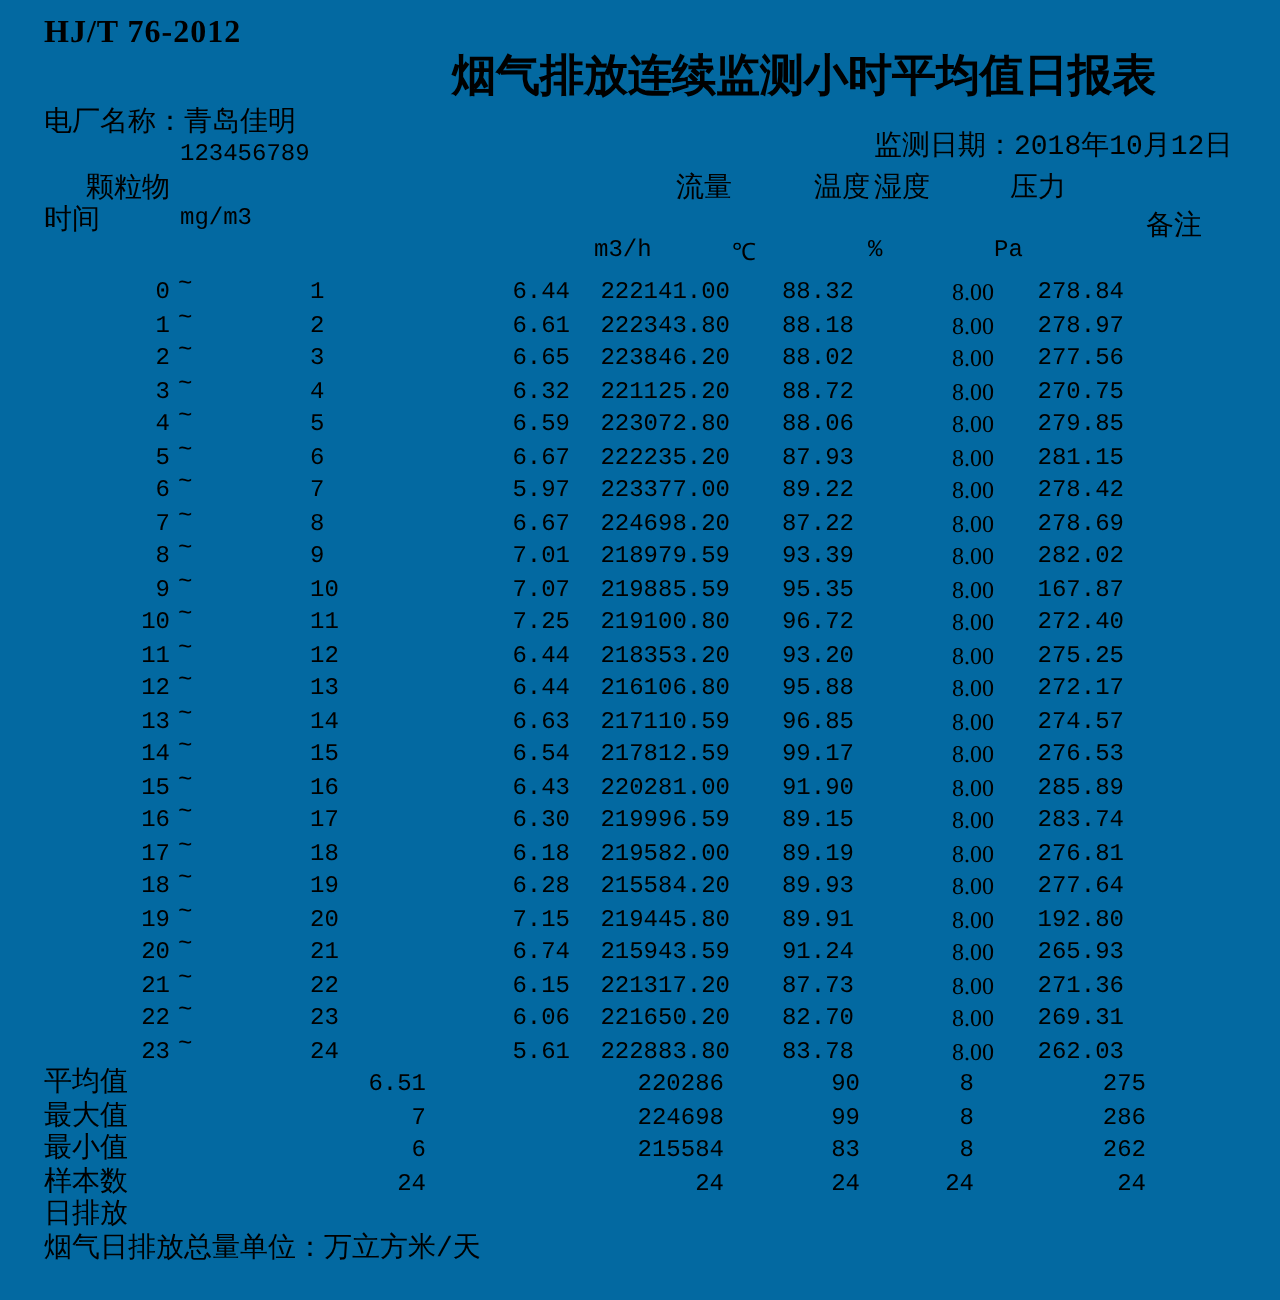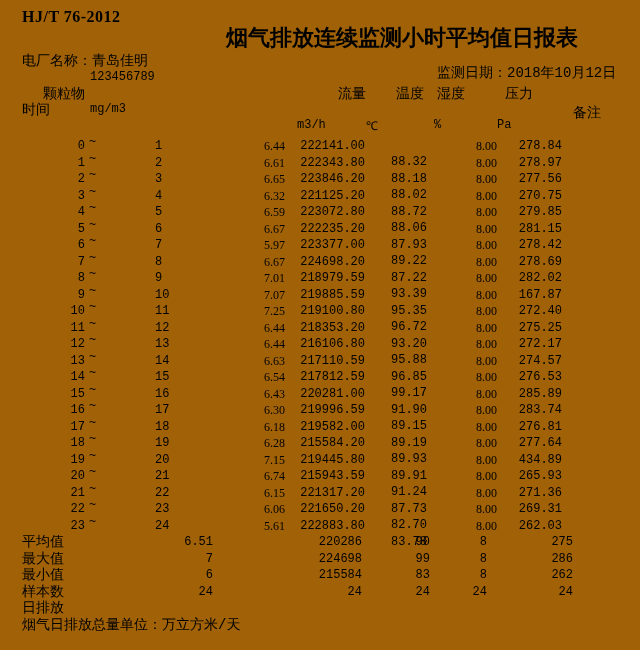--- a/index.html
+++ b/index.html
@@ -1,51 +1,51 @@
 <!DOCTYPE html>
 <html><head>
 <meta charset="utf-8">
 <style>
   html,body{margin:0;padding:0;background:#fff;}
   .page{
-    position:relative;width:640px;height:650px;background:#a16207;color:#000;
+    position:relative;width:640px;height:650px;background:#0369a1;color:#000;
     font-family:"Liberation Mono","DejaVu Sans Mono",monospace;
     overflow:hidden;
   }
   .abs{position:absolute;white-space:pre;}
   .doc-code{left:22px;top:8px;font-family:"Liberation Serif","DejaVu Serif",serif;font-weight:bold;font-size:16px;letter-spacing:.5px;}
   .title{left:226px;top:23px;font-weight:bold;font-size:22px;letter-spacing:0;}
   .plant-line{left:22px;top:52px;font-size:14px;}
   .stray-mark{left:23px;top:63px;font-size:14px;}
   .plant-code{left:90px;top:70px;font-size:12px;}
   .date-line{left:437px;top:64px;font-size:14px;}
   .hdr{font-size:14px;}
   .h-pm{left:43px;top:85px;}
   .h-flow{left:338px;top:85px;}
-  .h-temp{left:396px;top:85px;}
+  .h-temp{left:407px;top:85px;}
   .h-humid{left:437px;top:85px;}
   .h-press{left:505px;top:85px;}
   .h-time{left:22px;top:101px;}
   .h-remark{left:573px;top:104px;}
   .unit{font-size:12px;}
   .u-pm{left:90px;top:102px;}
   .u-flow{left:297px;top:118px;}
   .u-temp{left:366px;top:117px;}
   .u-humid{left:434px;top:118px;}
   .u-press{left:497px;top:118px;}
   .tbl{position:absolute;left:0;top:138px;width:640px;font-size:12px;}
   .row{position:relative;height:16.5px;line-height:16.5px;}
   .cell{position:absolute;top:0;}
   .r{text-align:right;}
   .c-start{left:40px;width:45px;}
   .c-tilde{left:89px;top:-4px;width:14px;}
   .c-end{left:155px;width:30px;}
-  .c-pm{left:230px;width:55px;font-family:Liberation Serif, serif;}
+  .c-pm{left:230px;width:55px;}
   .c-flow{left:290px;width:75px;}
-  .c-temp{left:370px;width:57px;margin-top:16px;}
+  .c-temp{left:370px;width:57px;}
   .c-humid{left:450px;width:47px;font-family:Liberation Serif, serif;}
   .c-press{left:500px;width:62px;}
   .s-label{left:22px;font-size:14px;}
   .s-v1{left:150px;width:63px;}
   .s-flow{left:285px;width:77px;}
   .s-temp{left:375px;width:55px;}
   .s-humid{left:440px;width:47px;}
   .s-press{left:511px;width:62px;}
 </style>
 </head>
@@ -265,21 +265,21 @@
         <span class="cell c-press r">277.64</span>
       </div>
       <div class="row">
         <span class="cell c-start r">19</span>
         <span class="cell c-tilde">~</span>
         <span class="cell c-end">20</span>
         <span class="cell c-pm r">7.15</span>
         <span class="cell c-flow r">219445.80</span>
         <span class="cell c-temp r">89.91</span>
         <span class="cell c-humid r">8.00</span>
-        <span class="cell c-press r">434.89</span>
+        <span class="cell c-press r">192.80</span>
       </div>
       <div class="row">
         <span class="cell c-start r">20</span>
         <span class="cell c-tilde">~</span>
         <span class="cell c-end">21</span>
         <span class="cell c-pm r">6.74</span>
         <span class="cell c-flow r">215943.59</span>
         <span class="cell c-temp r">91.24</span>
         <span class="cell c-humid r">8.00</span>
         <span class="cell c-press r">265.93</span>

